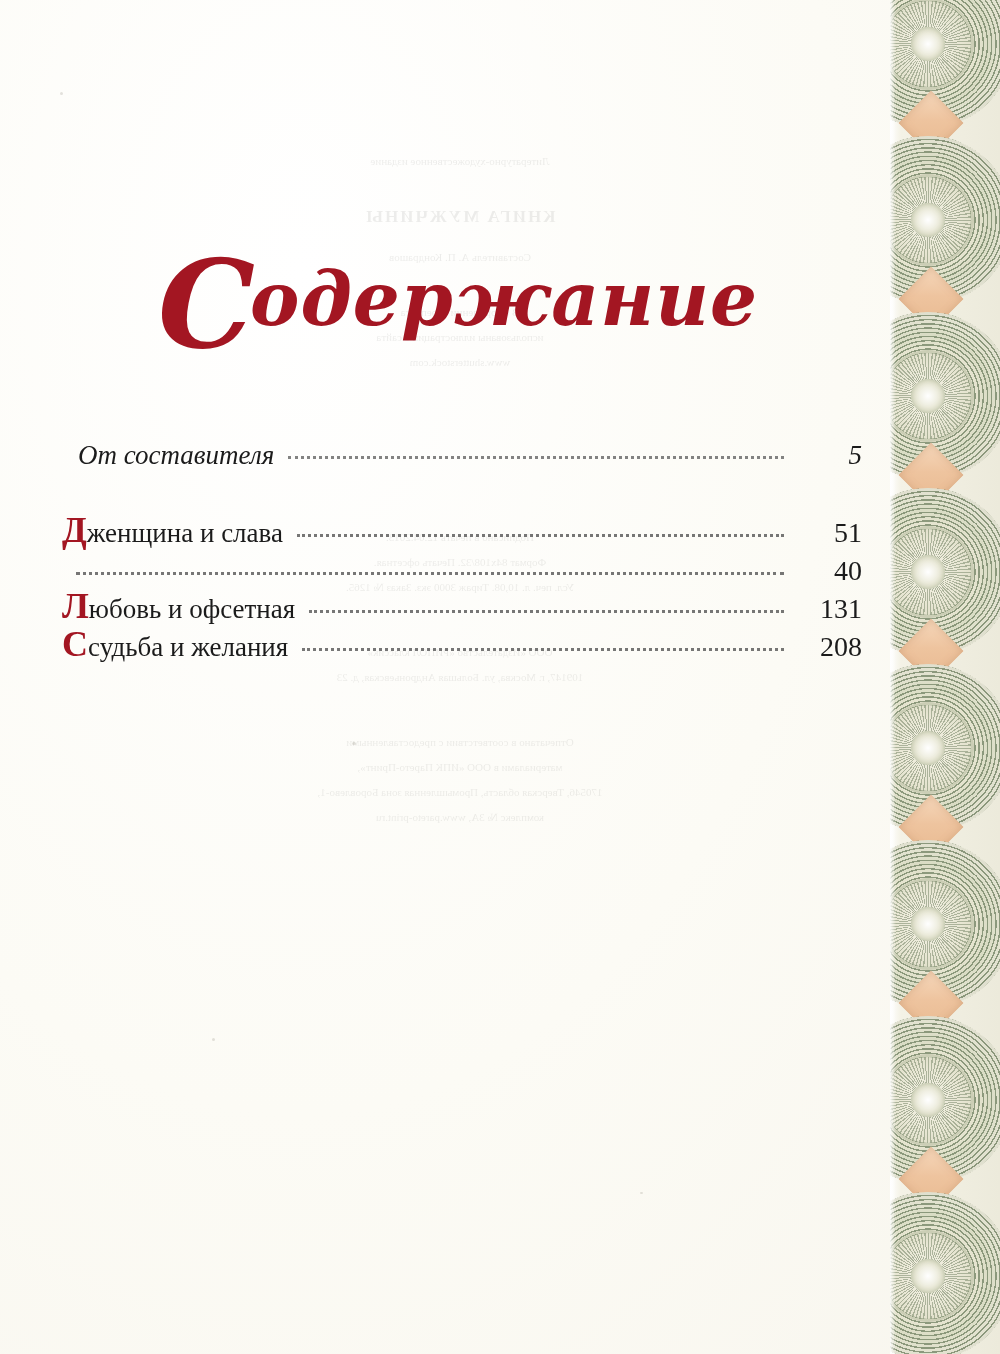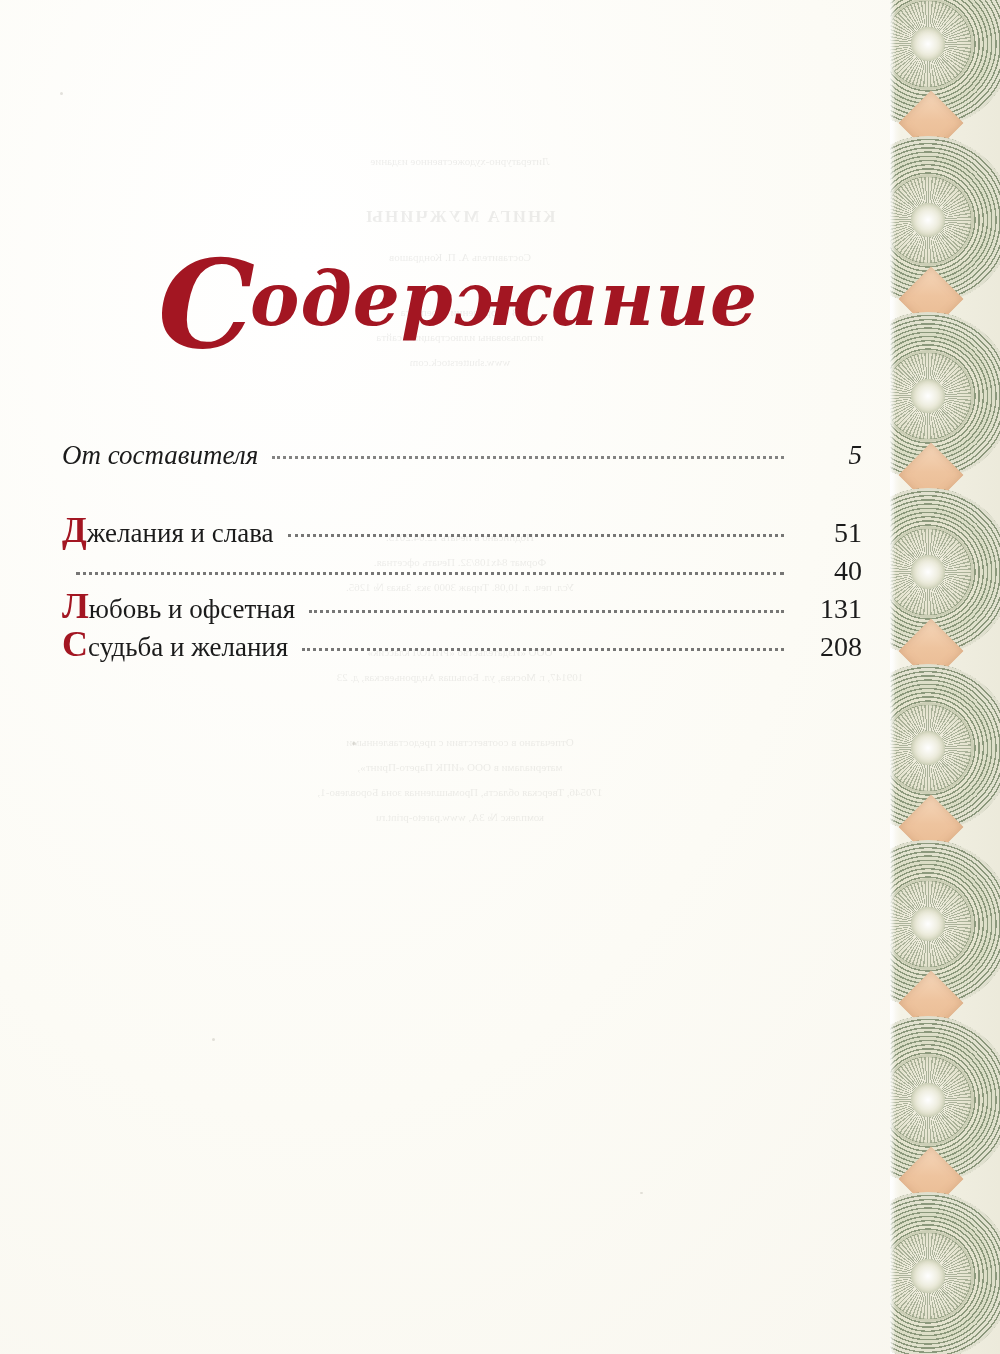--- a/index.html
+++ b/index.html
@@ -149,20 +149,21 @@
   .toc-entry {
     display: flex;
     align-items: baseline;
     margin-bottom: 6px;
     font-size: 27px;
     color: #1b1b1b;
   }
   .toc-entry.intro {
     font-style: italic;
     margin-bottom: 46px;
+    margin-left: 16px;
   }
   .toc-entry .label {
     white-space: nowrap;
   }
   .toc-entry .initial {
     color: #a31622;
     font-size: 36px;
     font-weight: bold;
     line-height: 0;
   }
@@ -253,21 +254,21 @@
   <div class="toc-list">
 
     <div class="toc-entry intro">
       <span class="label">От составителя</span>
       <span class="dots"></span>
       <span class="page-num">5</span>
     </div>
 
 
     <div class="toc-entry chapter">
-      <span class="label"><span class="initial">Д</span><span>желания и слава</span></span>
+      <span class="label"><span class="initial">Д</span><span>женщина и слава</span></span>
       <span class="dots"></span>
       <span class="page-num">51</span>
     </div>
 
     <div class="toc-entry chapter">
       <span class="dots"></span>
       <span class="page-num">40</span>
     </div>
 
     <div class="toc-entry chapter">

